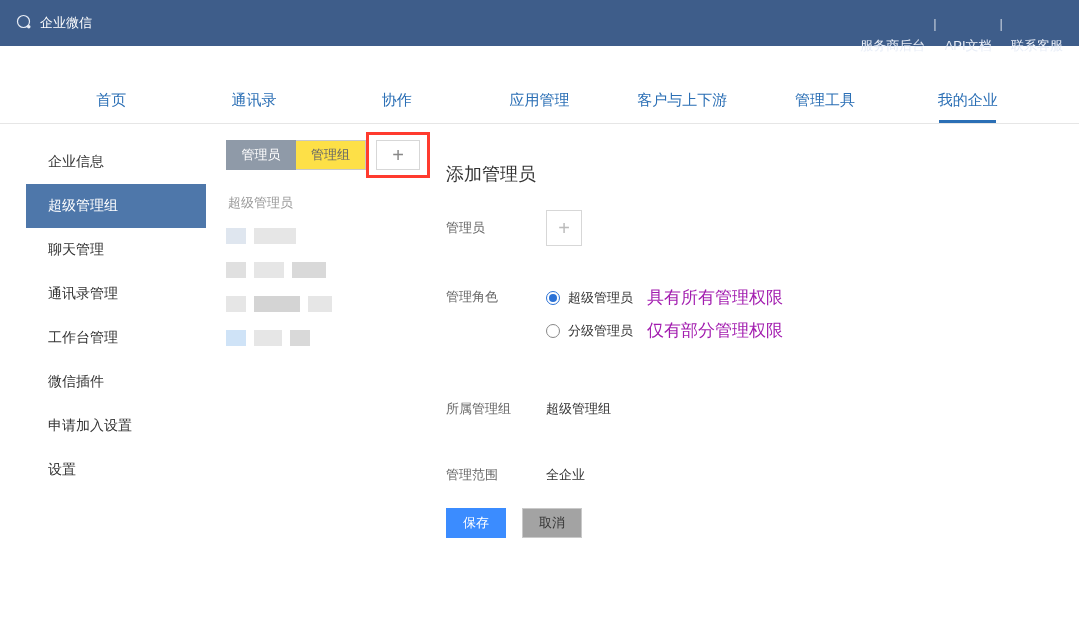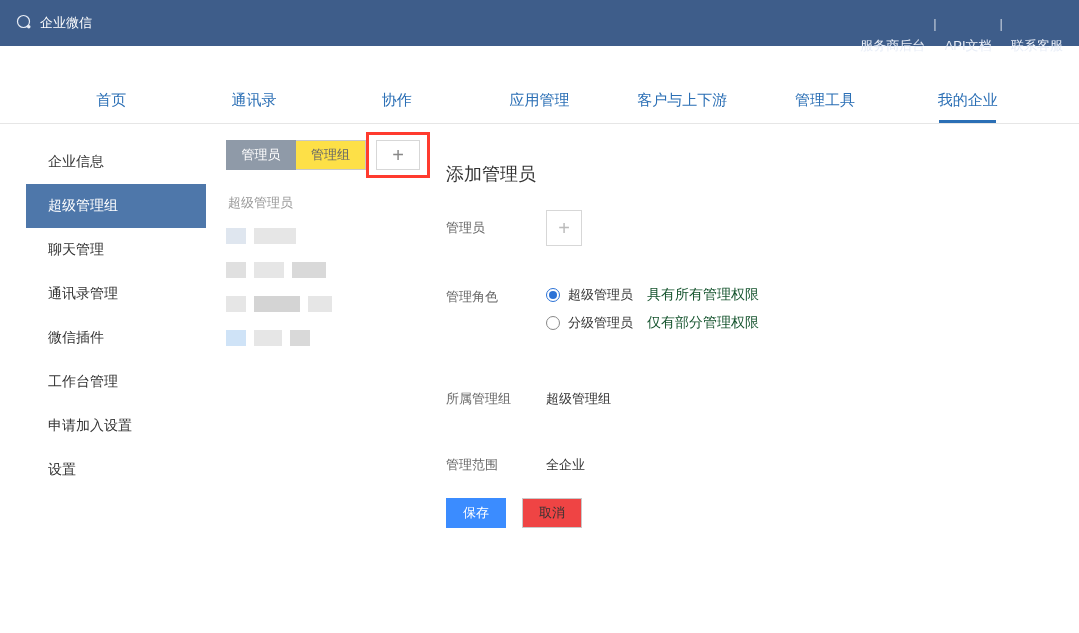--- a/index.html
+++ b/index.html
@@ -158,28 +158,28 @@
     font-size:20px;
     cursor:pointer;
   }
   .radio-item { display:flex; align-items:center; gap:8px; margin-bottom:10px; cursor:pointer; }
   .radio-outer {
     width:14px; height:14px; border-radius:50%;
     border:1px solid #888; display:flex; align-items:center; justify-content:center;
   }
   .radio-outer.checked { border-color:#2b72d6; }
   .radio-outer.checked .dot { width:8px; height:8px; border-radius:50%; background:#2b72d6; }
-  .radio-hint { color:#14532d; margin-left:6px; font-size:14px; }
+  .radio-hint { color:#a21caf; margin-left:6px; font-size:17px; }
 
   .note { color:#888; font-size:13px; margin:14px 0 30px 0; }
 
   .btns { display:flex; gap:16px; }
   .btn {
     height:30px; padding:0 16px; display:flex; align-items:center; justify-content:center;
-    font-size:13px; cursor:pointer; border:1px solid #c9c9c9; background:#ef4444; color:#333;
+    font-size:13px; cursor:pointer; border:1px solid #c9c9c9; background:#a3a3a3; color:#333;
   }
   .btn.primary { background:#3b8cff; border-color:#3b8cff; color:#fff; }
 </style>
 </head>
 <body>
 
 <div class="topbar">
   <div class="brand">
     <svg class="brand-icon" viewBox="0 0 24 24">
       <circle cx="10" cy="10" r="8" fill="none" stroke="#e9eef7" stroke-width="1.6"></circle>
@@ -229,24 +229,24 @@
     <div class="side-item active">
         <span>超级管理组</span>
       </div>
     <div class="side-item">
         <span>聊天管理</span>
       </div>
     <div class="side-item">
         <span>通讯录管理</span>
       </div>
     <div class="side-item">
+        <span>工作台管理</span>
+      </div>
+    <div class="side-item">
         <span>微信插件</span>
-      </div>
-    <div class="side-item">
-        <span>工作台管理</span>
       </div>
     <div class="side-item">
         <span>申请加入设置</span>
       </div>
     <div class="side-item">
         <span>设置</span>
       </div>
   </div>
 
   <div class="center">

